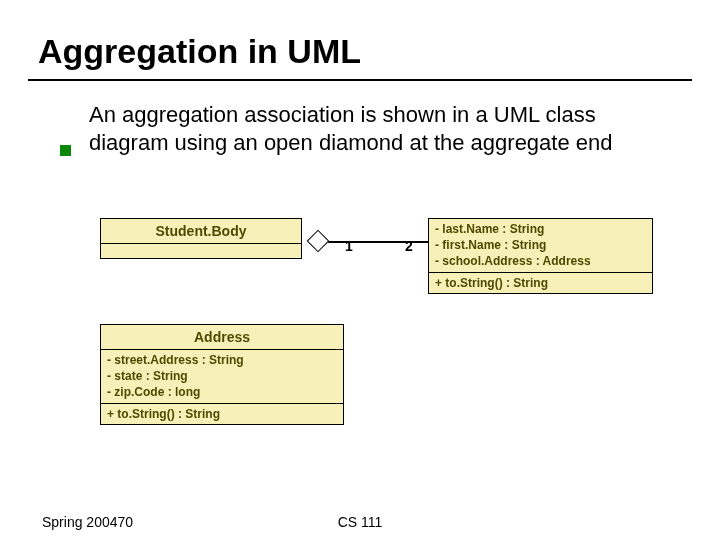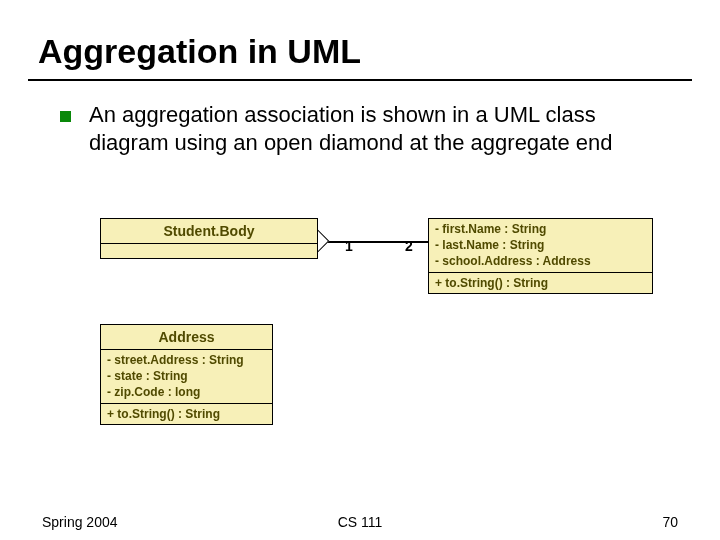--- a/index.html
+++ b/index.html
@@ -17,21 +17,21 @@
     color: #000;
     margin-top: 10px;
   }
   .hr {
     margin: 8px 28px 0 28px;
     border: none;
     border-top: 2px solid #000;
   }
   .bullet-row {
     display: flex;
-    align-items: flex-start;
+    align-items: flex-end;
     padding: 20px 40px 0 60px;
   }
   .bullet-sq {
     width: 11px;
     height: 11px;
     background: #098809;
     margin-top: 10px;
     margin-right: 18px;
     flex-shrink: 0;
   }
@@ -82,21 +82,20 @@
     font-size: 14px;
     font-weight: bold;
     color: #000;
   }
   .footer {
     position: absolute;
     bottom: 10px;
     left: 0;
     width: 720px;
     display: flex;
-    justify-content: space-between;
     padding: 0 42px;
     font-size: 14px;
     color: #000;
   }
   .footer .center { position: absolute; left: 50%; transform: translateX(-50%); }
 </style>
 </head>
 <body>
 
 <h1 class="title">Aggregation in UML</h1>
@@ -107,35 +106,35 @@
   <div class="bullet-text">An aggregation association is shown in a UML class diagram using an open diamond at the aggregate end</div>
 </div>
 
 <div class="diagram">
 
   <div class="conn-line" style="left:310px; top:23px; width:120px;"></div>
   <div class="diamond" style="left:310px; top:15px;"></div>
   <div class="mult" style="left:345px; top:20px;">1</div>
   <div class="mult" style="left:405px; top:20px;">2</div>
 
-  <div class="uml" style="left:100px; top:0; width:218px;">
+  <div class="uml" style="left:100px; top:0; width:202px;">
     <div class="uml-sec uml-title">Student.Body</div>
     <div class="uml-sec uml-empty"></div>
   </div>
 
   <div class="uml" style="left:428px; top:0; width:225px;">
     <div class="uml-sec uml-attr">
+      <div>- last.Name : String</div>
       <div>- first.Name : String</div>
-      <div>- last.Name : String</div>
       <div>- school.Address : Address</div>
     </div>
     <div class="uml-sec uml-attr">+ to.String() : String</div>
   </div>
 
-  <div class="uml" style="left:100px; top:106px; width:173px;">
+  <div class="uml" style="left:100px; top:106px; width:244px;">
     <div class="uml-sec uml-title">Address</div>
     <div class="uml-sec uml-attr">
       <div>- street.Address : String</div>
       <div>- state : String</div>
       <div>- zip.Code : long</div>
     </div>
     <div class="uml-sec uml-attr">+ to.String() : String</div>
   </div>
 
 </div>

